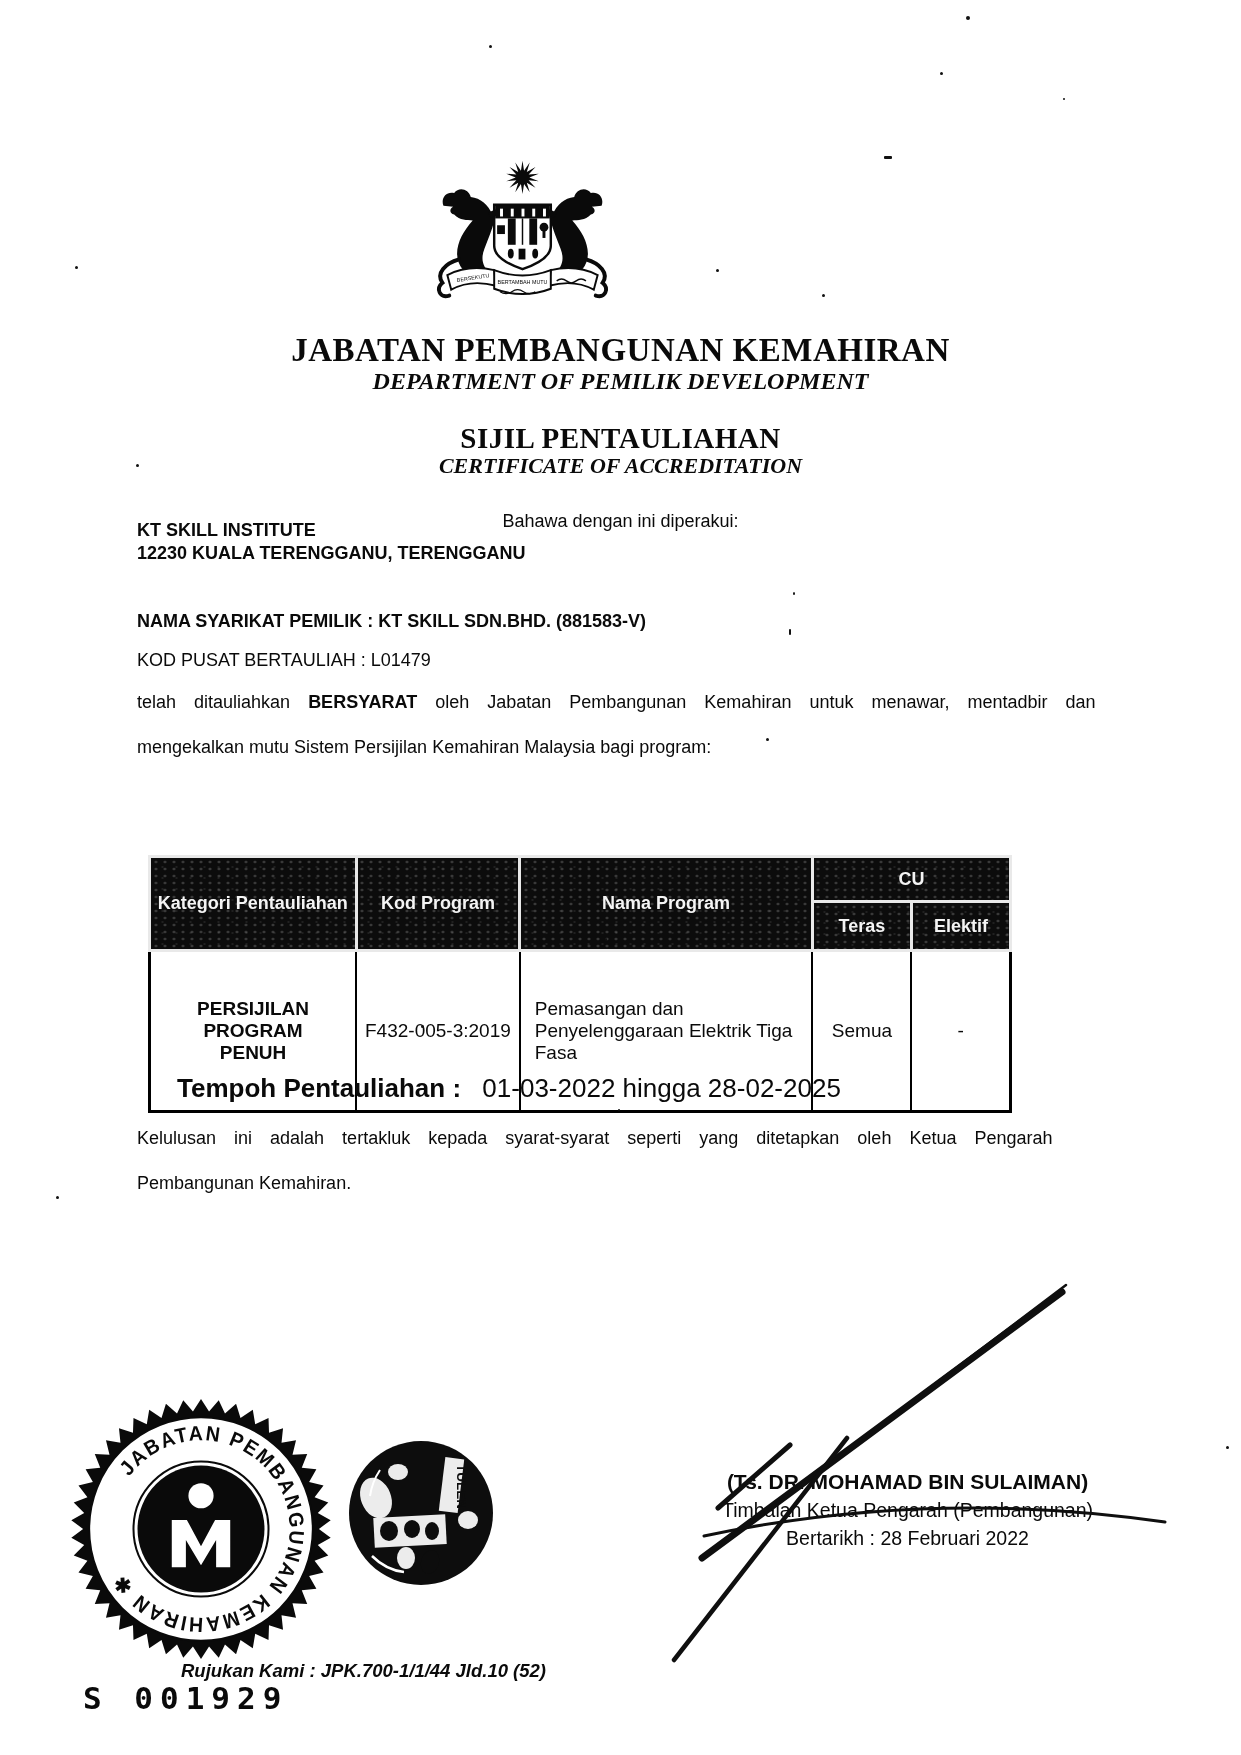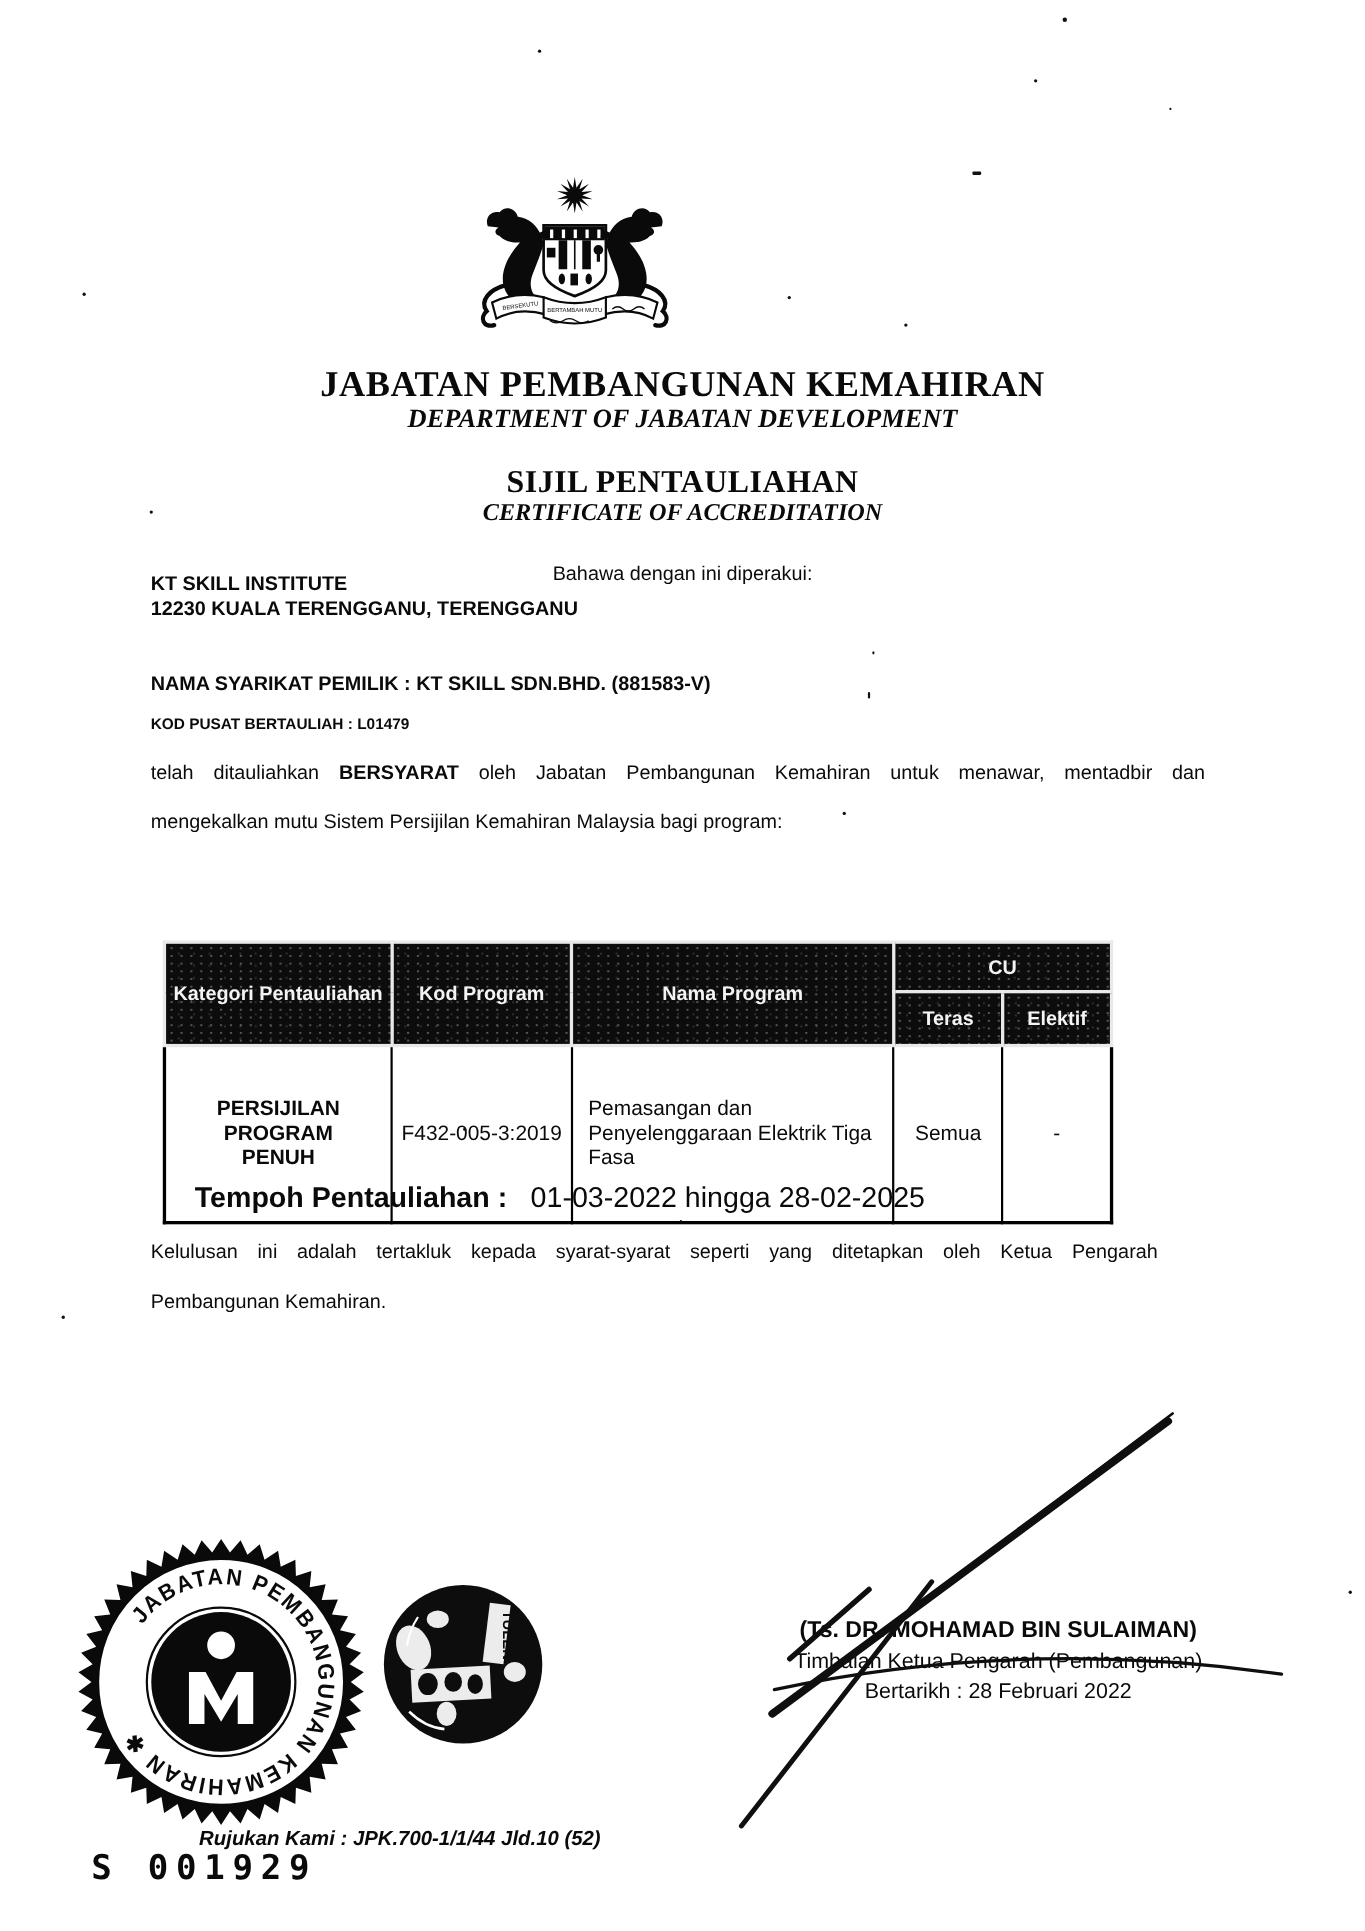--- a/index.html
+++ b/index.html
@@ -17,21 +17,21 @@
            font-style:italic;font-size:24px;width:100%;}
   .cert-my{top:422px;font-family:"Liberation Serif",serif;font-weight:700;
            font-size:29px;letter-spacing:.5px;width:100%;}
   .cert-en{top:453px;font-family:"Liberation Serif",serif;font-weight:700;
            font-style:italic;font-size:22px;width:100%;}
   .intro{top:511px;font-size:18px;width:100%;}
 
   
   .recipient{left:137px;top:519px;font-weight:700;font-size:18px;line-height:23px;}
   .owner{left:137px;top:611px;font-weight:700;font-size:18px;}
-  .code{left:137px;top:650px;font-weight:700;font-size:14px;}
+  .code{left:137px;top:650px;font-weight:400;font-size:18px;}
 
   
   .para1{left:137px;top:692px;width:985px;font-size:18px;}
   .para1 .l1{word-spacing:13px;white-space:nowrap;}
   .para1 .l2{margin-top:24px;}
   .bold{font-weight:700;}
 
   
   .progtbl{left:148px;top:855px;width:864px;border-collapse:collapse;
            table-layout:fixed;font-size:19px;}
@@ -122,21 +122,21 @@
   </g>
   <g font-family="Liberation Sans,sans-serif" font-size="5.5" fill="#0a0a0a" stroke="none">
     <text x="38" y="133" transform="rotate(-8 38 133)">BERSEKUTU</text>
     <text x="105" y="135" text-anchor="middle">BERTAMBAH MUTU</text>
     <path d="M140,132 q5,-4 10,0 q5,4 10,0 q5,-4 10,0" fill="none" stroke="#0a0a0a" stroke-width="1.4"></path>
     <path d="M82,143 q6,4 12,0 q6,-4 12,0 q6,4 12,0" fill="none" stroke="#0a0a0a" stroke-width="1.2"></path>
   </g>
 </svg>
 
 <div class="abs center-col dept-my">JABATAN PEMBANGUNAN KEMAHIRAN</div>
-<div class="abs center-col dept-en">DEPARTMENT OF JABATAN DEVELOPMENT</div>
+<div class="abs center-col dept-en">DEPARTMENT OF PEMILIK DEVELOPMENT</div>
 <div class="abs center-col cert-my">SIJIL PENTAULIAHAN</div>
 <div class="abs center-col cert-en">CERTIFICATE OF ACCREDITATION</div>
 <div class="abs center-col intro">Bahawa dengan ini diperakui:</div>
 
 <div class="abs recipient">
   <div>KT SKILL INSTITUTE</div>
   <div>12230 KUALA TERENGGANU, TERENGGANU</div>
 </div>
 <div class="abs owner">NAMA SYARIKAT PEMILIK : KT SKILL SDN.BHD. (881583-V)</div>
 <div class="abs code">KOD PUSAT BERTAULIAH : L01479</div>

